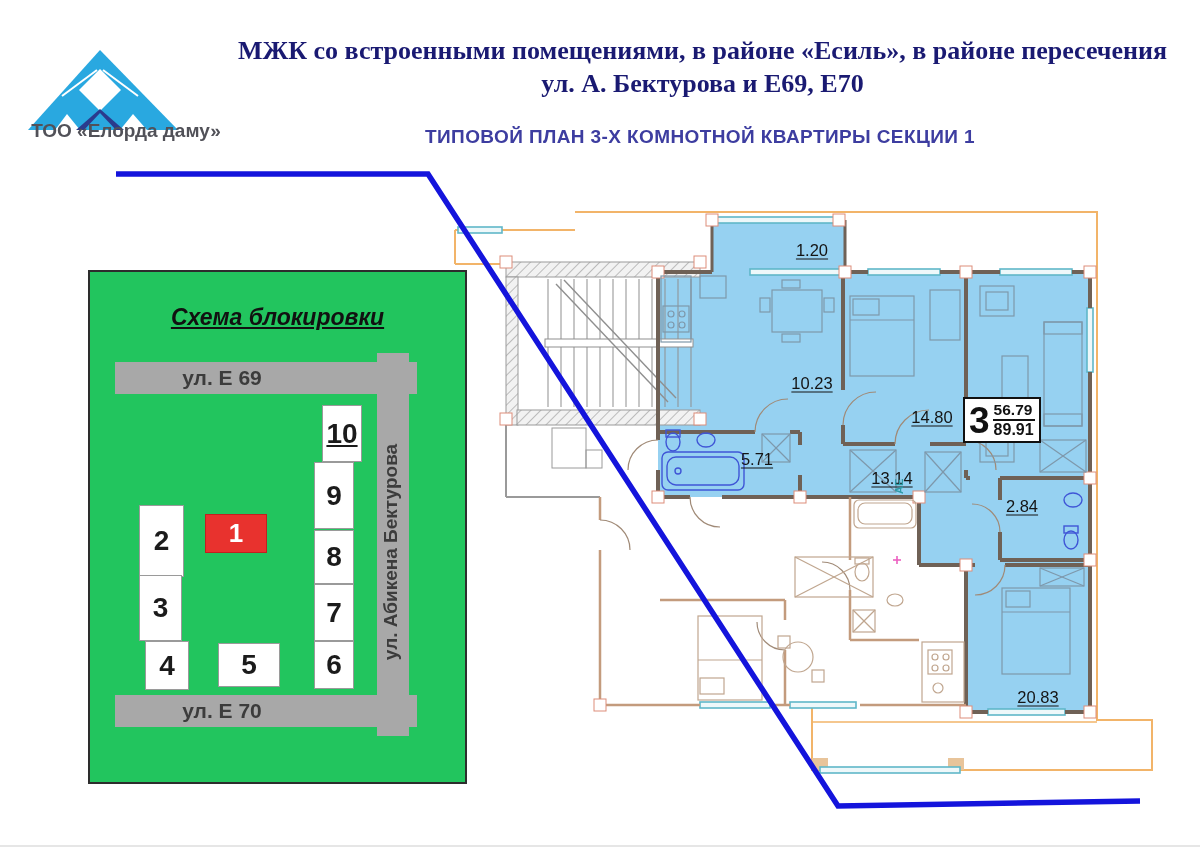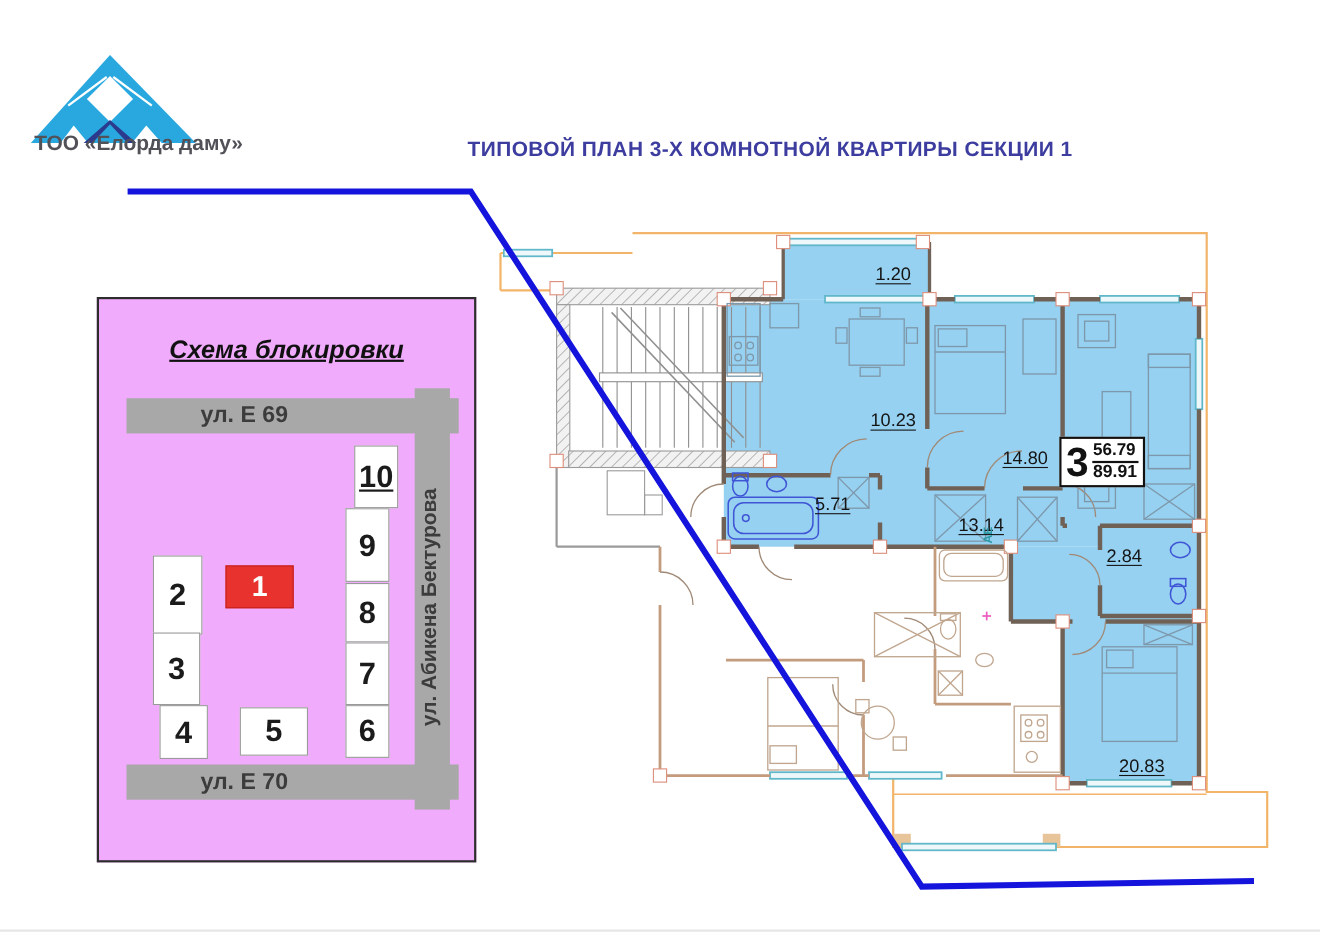--- a/index.html
+++ b/index.html
@@ -16,21 +16,21 @@
   .titleblock{position:absolute;left:215px;top:34px;width:975px;text-align:center;}
   .title-line{font-family:"Liberation Serif",serif;font-weight:bold;color:#1a1a72;
               font-size:26px;line-height:33px;white-space:nowrap;}
   .subtitle{position:absolute;left:220px;top:126px;width:960px;text-align:center;
             font-size:19px;font-weight:bold;color:#3d3da0;letter-spacing:.4px;}
   .floors{position:absolute;left:220px;top:167px;width:945px;text-align:center;
           font-size:17px;font-weight:bold;color:#3d3da0;}
 
   
   .scheme{position:absolute;left:88px;top:270px;width:341px;height:510px;
-          background:#f0abfc;border:2px solid #2d2d2d;}
+          background:#22c55e;border:2px solid #2d2d2d;padding-left:34px;}
   .scheme-title{position:absolute;left:0;top:32px;width:100%;text-align:center;
                 font-size:23px;font-weight:bold;font-style:italic;color:#111;
                 text-decoration:underline;}
   .street-bar{position:absolute;background:#a8a8a8;display:flex;
               align-items:center;justify-content:center;}
   .street-bar.h1{left:25px;top:90px;width:302px;height:32px;}
   .street-bar.h2{left:25px;top:423px;width:302px;height:32px;}
   .street-bar.v{left:287px;top:81px;width:32px;height:383px;}
   .street-text{font-size:21px;font-weight:bold;color:#3c3c3c;}
   .street-text.offset{margin-right:88px;}
@@ -74,20 +74,24 @@
       <line x1="62" y1="76" x2="97" y2="50" stroke="#fff" stroke-width="2"></line>
       <line x1="138" y1="76" x2="103" y2="50" stroke="#fff" stroke-width="2"></line>
       <polygon points="55,110 80,110 67,94" fill="#ffffff"></polygon>
       <polygon points="120,110 147,110 133,94" fill="#ffffff"></polygon>
       <polygon points="100,89 124,110 76,110" fill="#2b3a8c"></polygon>
       <polygon points="100,93 116,110 84,110" fill="#29a8e0"></polygon>
     </svg>
     <div class="company">ТОО «Елорда даму»</div>
   </div>
 
+  <div class="titleblock">
+    <div class="title-line">МЖК со встроенными помещениями, в районе «Есиль», в районе пересечения</div>
+    <div class="title-line">ул. А. Бектурова и Е69, Е70</div>
+  </div>
   <div class="subtitle">ТИПОВОЙ ПЛАН 3-Х КОМНОТНОЙ КВАРТИРЫ СЕКЦИИ 1</div>
 
   <div class="scheme">
     <div class="scheme-title">Схема блокировки</div>
 
     <div class="street-bar h1">
       <span class="street-text offset">ул. Е 69</span>
     </div>
     <div class="street-bar h2">
       <span class="street-text offset">ул. Е 70</span>

